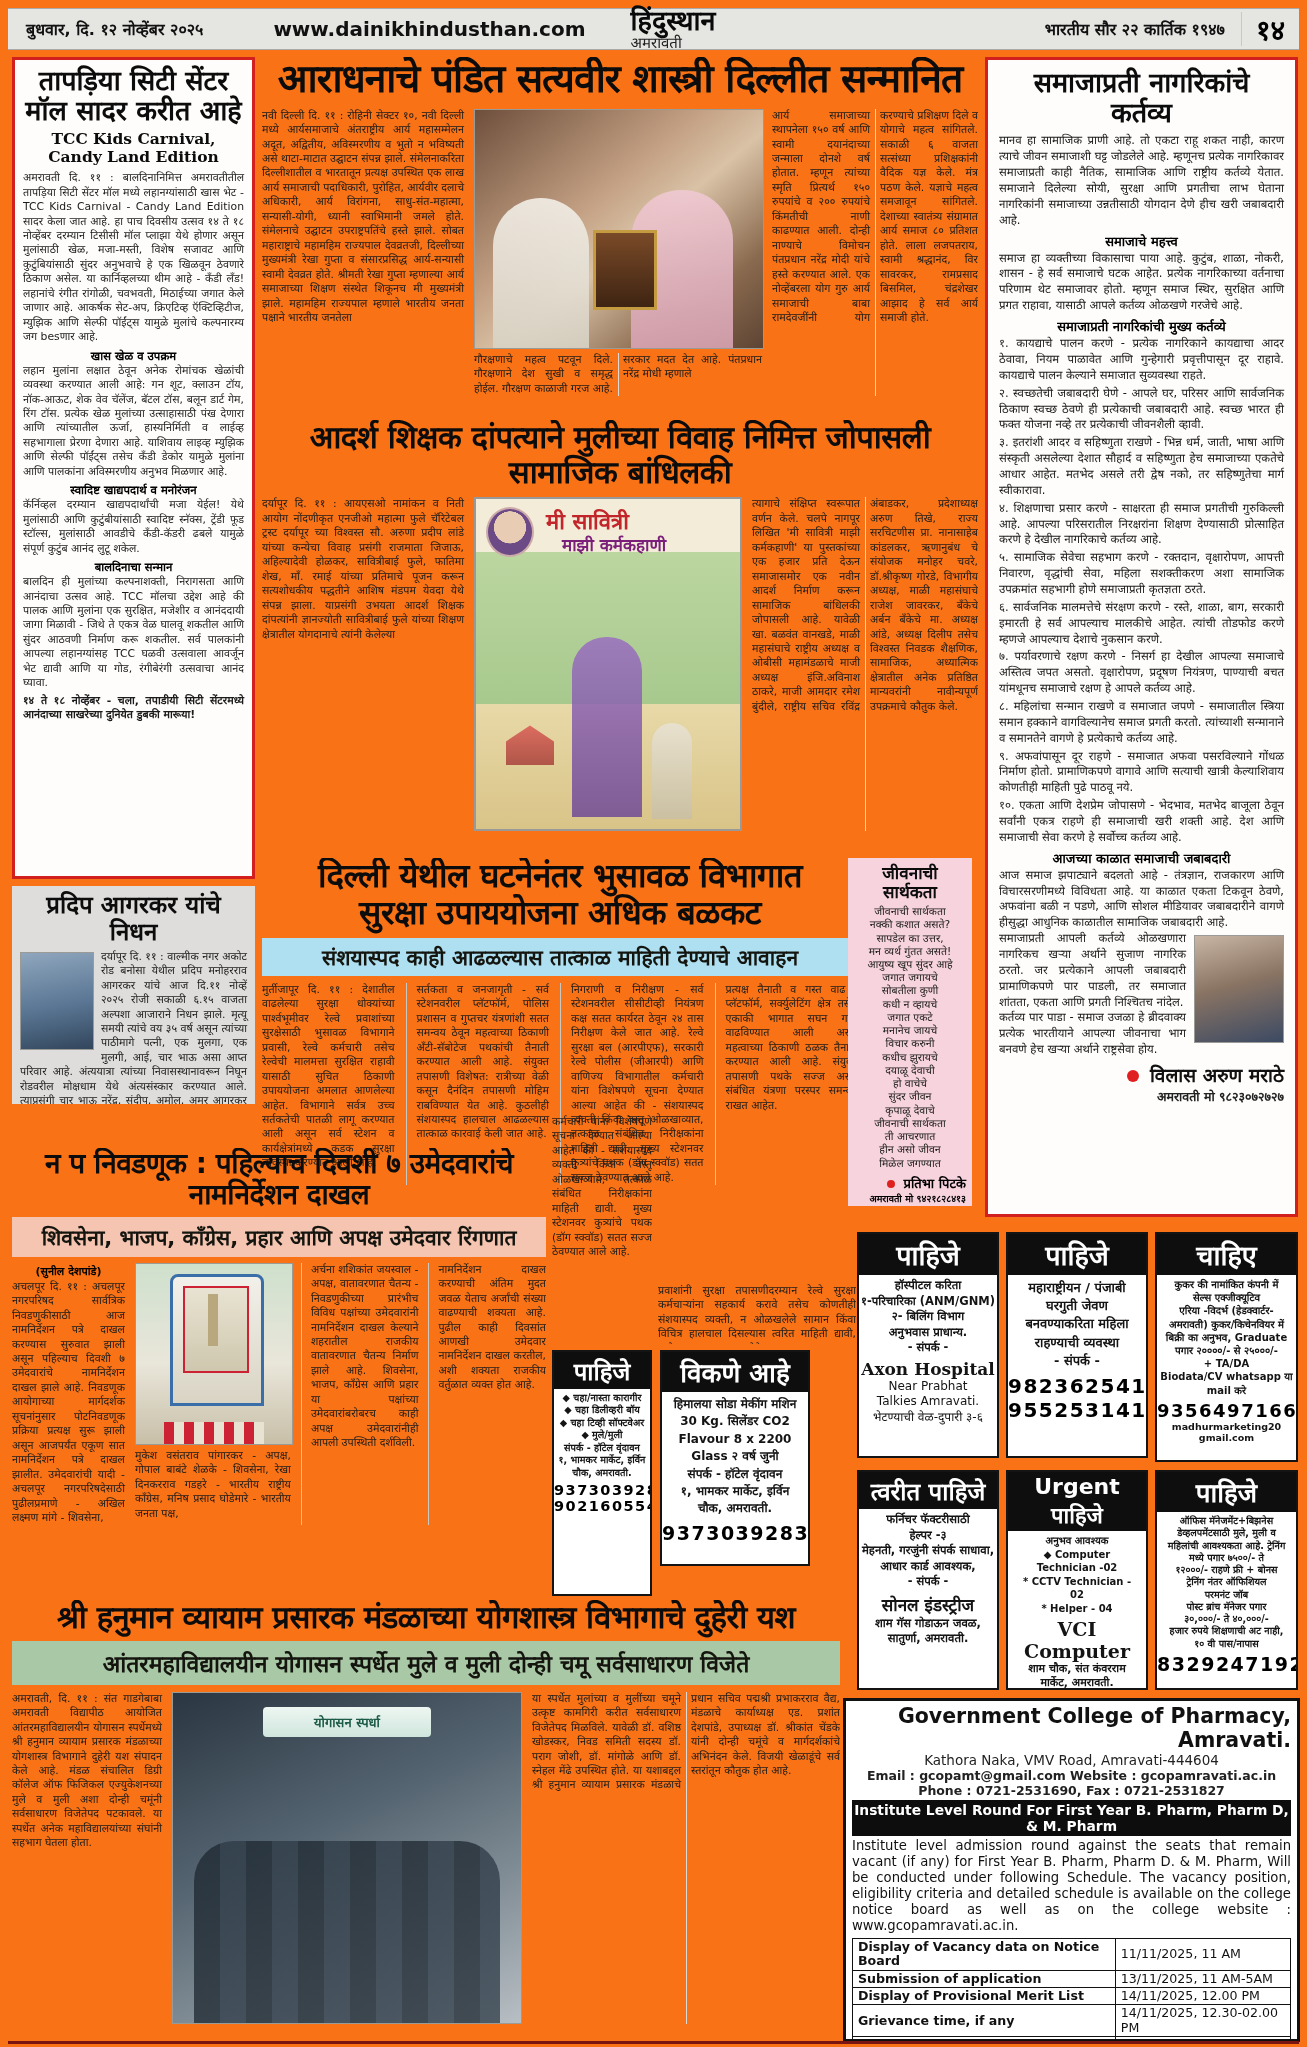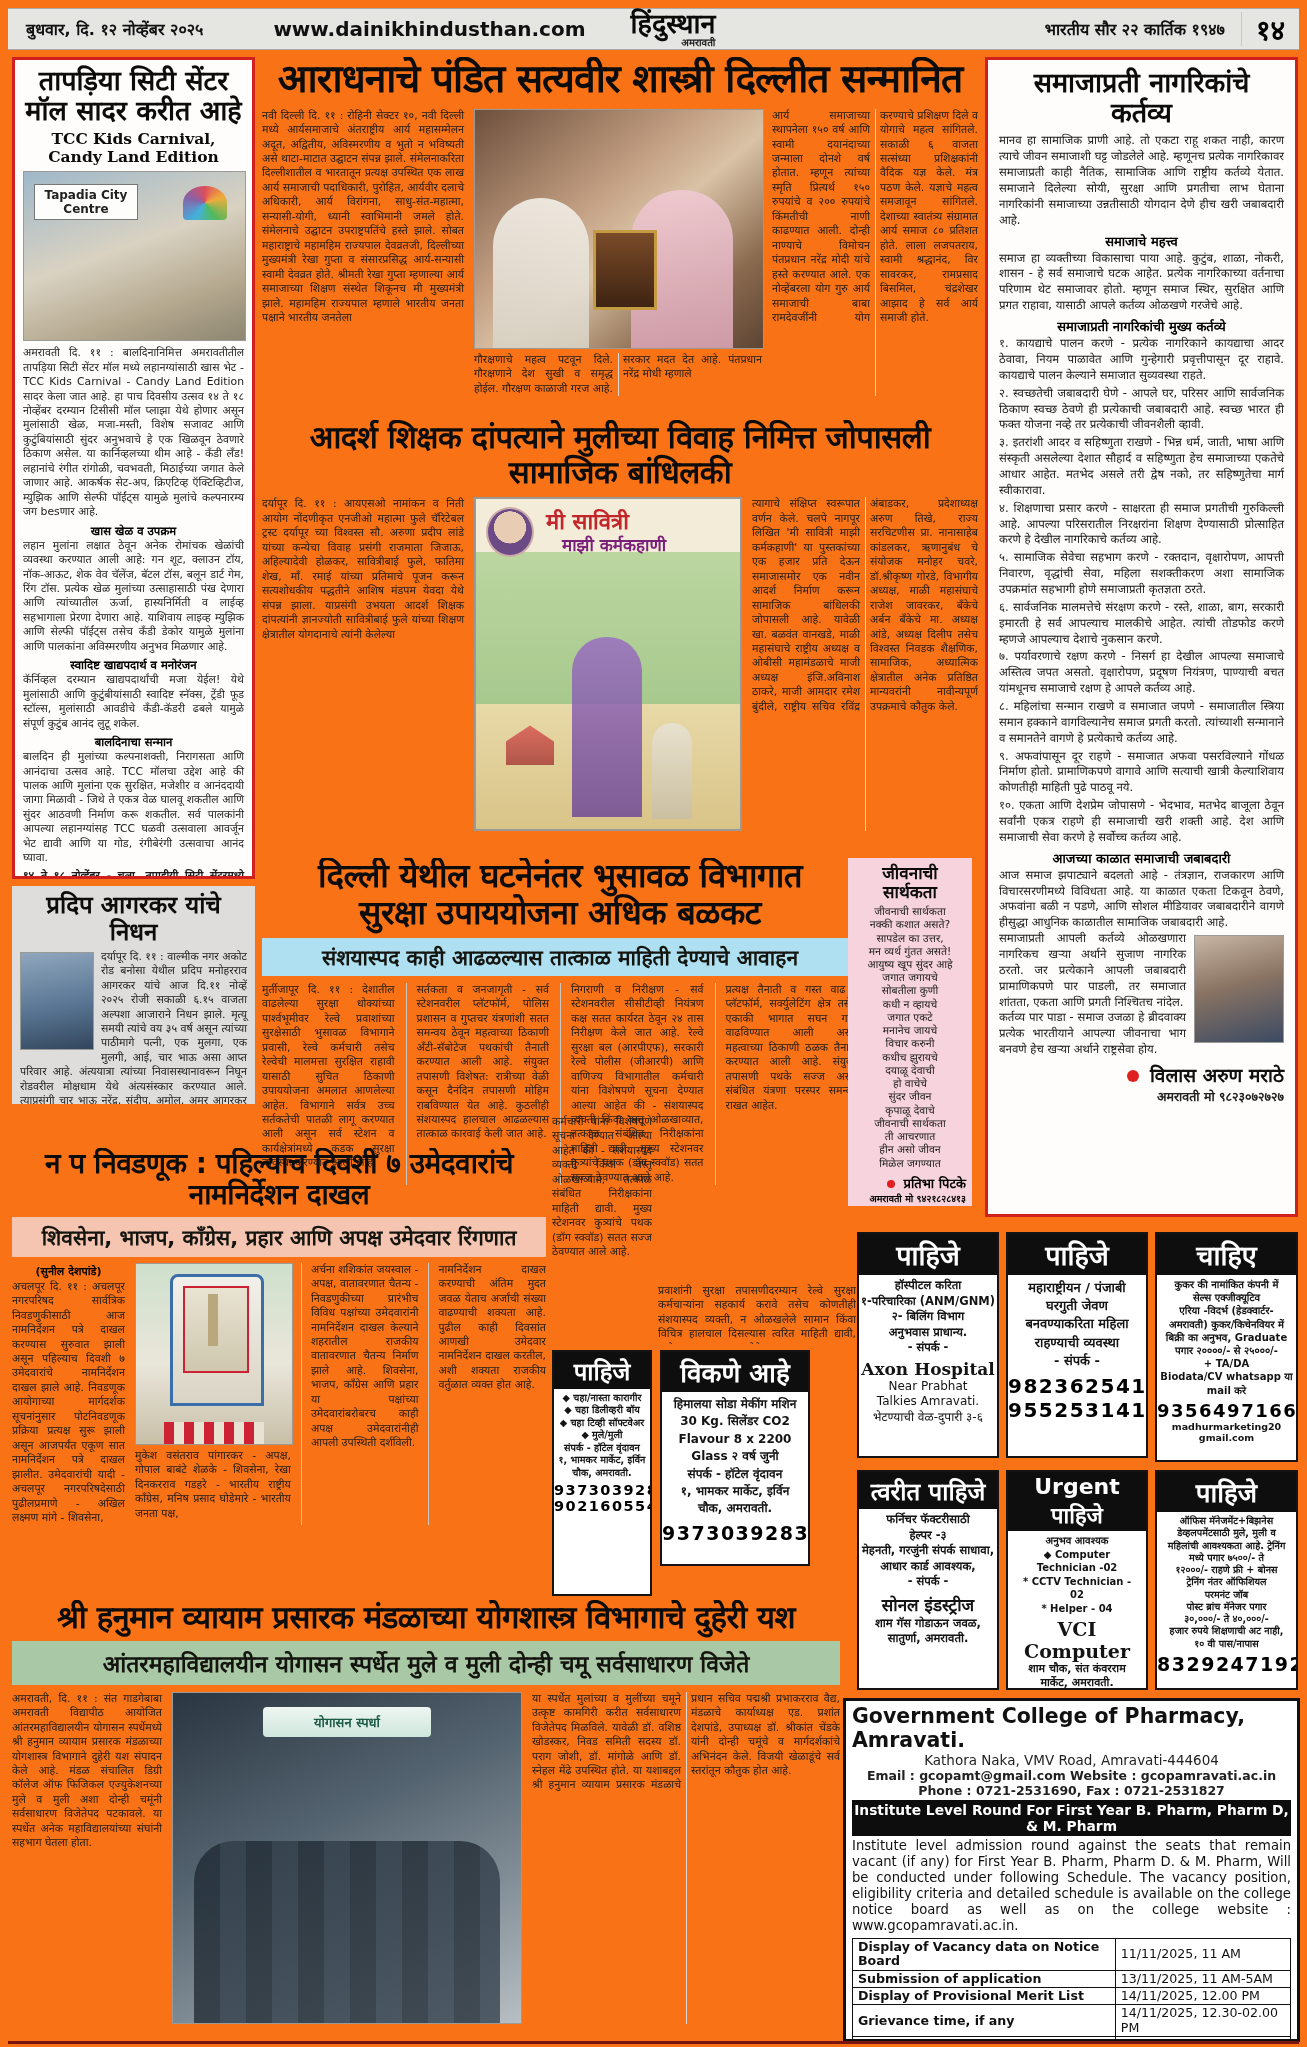--- a/index.html
+++ b/index.html
@@ -28,35 +28,31 @@
 </head>
 <body>
 
 <div id="page">
 
   <div class="abs" style="left:8px;top:8px;width:1291px;height:42px;background:#e5e5e2;border-top:1px solid #aaa;border-bottom:1px solid #aaa;display:flex;align-items:center;">
     <div class="mast-item" style="font-weight:bold;font-size:16px;margin-left:18px;color:#111;">बुधवार, दि. १२ नोव्हेंबर २०२५</div>
     <div class="mast-item" style="font-weight:bold;font-size:20px;margin-left:70px;color:#111;">www.dainikhindusthan.com</div>
     <div style="margin-left:45px;text-align:center;">
       <div style="font-weight:bold;font-size:27px;line-height:1;color:#090909;text-align:center;">हिंदुस्थान</div>
-      <div style="font-size:10px;text-align:right;color:#222;margin-top:-2px;font-weight:bold;">अमरावती</div>
+      <div style="font-size:15px;text-align:left;color:#222;margin-top:-2px;">अमरावती</div>
     </div>
     <div class="mast-item" style="font-weight:bold;font-size:16px;margin-left:auto;color:#111;">भारतीय सौर २२ कार्तिक १९४७</div>
     <div class="vline" style="height:34px;margin:0 14px 0 16px;"></div>
     <div class="mast-item" style="font-weight:bold;font-size:28px;margin-right:14px;color:#000;">१४</div>
   </div>
 
   <div class="abs redbox" style="left:12px;top:57px;width:243px;height:822px;padding:6px 8px;">
     <div class="hl" style="font-size:27px;">तापड़िया सिटी सेंटर</div>
     <div class="hl" style="font-size:27px;">मॉल सादर करीत आहे</div>
     <div class="hl" style="font-size:15.5px;font-family:'DejaVu Serif',serif;margin:4px 0 6px;">TCC Kids Carnival, Candy Land Edition</div>
-    <div class="photo" style="width:100%;height:168px;background:linear-gradient(160deg,#9fb8c9 0%,#d9d2c2 45%,#b4a88e 75%,#8d8672 100%);">
-      <div style="position:absolute;left:10px;top:12px;background:#fdfdfb;border:1px solid #777;padding:3px 8px;font-size:12px;font-weight:bold;text-align:center;color:#222;width:86px;">Tapadia City Centre</div>
-      <div style="position:absolute;right:18px;top:14px;width:44px;height:34px;border-radius:50% 50% 4px 4px;background:conic-gradient(#e2374b,#f5a623,#39b54a,#29abe2,#7d4fa0,#e2374b);opacity:.85;"></div>
-    </div>
     <div class="jtxt" style="margin-top:5px;">अमरावती दि. ११ : बालदिनानिमित्त अमरावतीतील तापड़िया सिटी सेंटर मॉल मध्ये लहानग्यांसाठी खास भेट - TCC Kids Carnival - Candy Land Edition सादर केला जात आहे. हा पाच दिवसीय उत्सव १४ ते १८ नोव्हेंबर दरम्यान टिसीसी मॉल प्लाझा येथे होणार असून मुलांसाठी खेळ, मजा-मस्ती, विशेष सजावट आणि कुटुंबियांसाठी सुंदर अनुभवाचे हे एक खिळवून ठेवणारे ठिकाण असेल. या कार्निव्हलच्या थीम आहे - कँडी लँड! लहानांचे रंगीत रांगोळी, चवभवती, मिठाईच्या जगात केले जाणार आहे. आकर्षक सेट-अप, क्रिएटिव्ह ऍक्टिव्हिटीज, म्युझिक आणि सेल्फी पॉईंट्स यामुळे मुलांचे कल्पनारम्य जग besणार आहे.</div>
     <div class="secttl">खास खेळ व उपक्रम</div>
     <div class="jtxt">लहान मुलांना लक्षात ठेवून अनेक रोमांचक खेळांची व्यवस्था करण्यात आली आहे: गन शूट, क्लाउन टॉय, नॉक-आऊट, शेक वेव चॅलेंज, बॅटल टॉस, बलून डार्ट गेम, रिंग टॉस. प्रत्येक खेळ मुलांच्या उत्साहासाठी पंख देणारा आणि त्यांच्यातील ऊर्जा, हास्यनिर्मिती व लाईव्ह सहभागाला प्रेरणा देणारा आहे. याशिवाय लाइव्ह म्युझिक आणि सेल्फी पॉईंट्स तसेच कँडी डेकोर यामुळे मुलांना आणि पालकांना अविस्मरणीय अनुभव मिळणार आहे.</div>
     <div class="secttl">स्वादिष्ट खाद्यपदार्थ व मनोरंजन</div>
     <div class="jtxt">कॅर्निव्हल दरम्यान खाद्यपदार्थांची मजा येईल! येथे मुलांसाठी आणि कुटुंबीयांसाठी स्वादिष्ट स्नॅक्स, ट्रेंडी फूड स्टॉल्स, मुलांसाठी आवडीचे कँडी-कॅडरी ढबले यामुळे संपूर्ण कुटुंब आनंद लुटू शकेल.</div>
     <div class="secttl">बालदिनाचा सन्मान</div>
     <div class="jtxt">बालदिन ही मुलांच्या कल्पनाशक्ती, निरागसता आणि आनंदाचा उत्सव आहे. TCC मॉलचा उद्देश आहे की पालक आणि मुलांना एक सुरक्षित, मजेशीर व आनंददायी जागा मिळावी - जिथे ते एकत्र वेळ घालवू शकतील आणि सुंदर आठवणी निर्माण करू शकतील. सर्व पालकांनी आपल्या लहानग्यांसह TCC घळवी उत्सवाला आवर्जून भेट द्यावी आणि या गोड, रंगीबेरंगी उत्सवाचा आनंद घ्यावा.</div>
     <div class="jtxt" style="font-weight:bold;margin-top:3px;">१४ ते १८ नोव्हेंबर - चला, तपाडीयी सिटी सेंटरमध्ये आनंदाच्या साखरेच्या दुनियेत डुबकी मारूया!</div>
   </div>
 
@@ -304,21 +300,21 @@
       <div class="jtxt" style="width:150px;">अमरावती, दि. ११ : संत गाडगेबाबा अमरावती विद्यापीठ आयोजित आंतरमहाविद्यालयीन योगासन स्पर्धेमध्ये श्री हनुमान व्यायाम प्रसारक मंडळाच्या योगशास्त्र विभागाने दुहेरी यश संपादन केले आहे. मंडळ संचालित डिग्री कॉलेज ऑफ फिजिकल एज्युकेशनच्या मुले व मुली अशा दोन्ही चमूंनी सर्वसाधारण विजेतेपद पटकावले. या स्पर्धेत अनेक महाविद्यालयांच्या संघांनी सहभाग घेतला होता.</div>
       <div class="photo" style="width:348px;height:330px;background:linear-gradient(155deg,#2a3642 0%,#53636f 40%,#8b969e 75%,#b8bfc4 100%);">
         <div style="position:absolute;left:26%;top:14px;width:48%;padding:6px 0;background:linear-gradient(#eef6f2,#cfe6dd);text-align:center;font-weight:bold;font-size:13px;color:#1c5c46;border-radius:4px;">योगासन स्पर्धा</div>
         <div style="position:absolute;left:6%;bottom:0;width:88%;height:55%;background:repeating-linear-gradient(90deg,#1d2730 0 26px,#2d3a46 26px 52px);border-radius:40px 40px 0 0;opacity:.75;"></div>
       </div>
       <div class="jtxt cols2" style="flex:1;">या स्पर्धेत मुलांच्या व मुलींच्या चमूने उत्कृष्ट कामगिरी करीत सर्वसाधारण विजेतेपद मिळविले. यावेळी डॉ. वशिष्ठ खोडस्कर, निवड समिती सदस्य डॉ. पराग जोशी, डॉ. मांगोळे आणि डॉ. स्नेहल मेंढे उपस्थित होते. या यशाबद्दल श्री हनुमान व्यायाम प्रसारक मंडळाचे प्रधान सचिव पद्मश्री प्रभाकरराव वैद्य, मंडळाचे कार्याध्यक्ष एड. प्रशांत देशपांडे, उपाध्यक्ष डॉ. श्रीकांत चेंडके यांनी दोन्ही चमूंचे व मार्गदर्शकांचे अभिनंदन केले. विजयी खेळाडूंचे सर्व स्तरांतून कौतुक होत आहे.</div>
     </div>
   </div>
 
   <div class="abs" style="left:843px;top:1698px;width:457px;height:344px;border:3px solid #111;background:#fff;padding:3px 6px;overflow:hidden;">
-    <div style="text-align:left;font-weight:bold;font-size:20.5px;color:#111;">Government College of Pharmacy, Amravati.</div>
+    <div style="text-align:right;font-weight:bold;font-size:20.5px;color:#111;">Government College of Pharmacy, Amravati.</div>
     <div style="text-align:center;font-size:13.5px;color:#222;">Kathora Naka, VMV Road, Amravati-444604</div>
     <div style="text-align:center;font-size:12.5px;font-weight:bold;color:#222;">Email : gcopamt@gmail.com   Website : gcopamravati.ac.in</div>
     <div style="text-align:center;font-size:12.5px;font-weight:bold;color:#222;">Phone : 0721-2531690,  Fax : 0721-2531827</div>
     <div style="background:#0d0d0d;color:#fff;font-weight:bold;font-size:13.8px;text-align:center;padding:2px 0;margin:2px 0;">Institute Level Round For First Year B. Pharm, Pharm D, &amp; M. Pharm</div>
     <div style="font-size:13.2px;line-height:1.22;text-align:justify;color:#111;margin-bottom:3px;">Institute level admission round against the seats that remain vacant (if any) for First Year B. Pharm, Pharm D. &amp; M. Pharm, Will be conducted under following Schedule. The vacancy position, eligibility criteria and detailed schedule is available on the college notice board as well as on the college website : www.gcopamravati.ac.in.</div>
     <table class="sched">
       <tbody>
         <tr>
             <td class="lab">Display of Vacancy data on Notice Board</td>
             <td>11/11/2025, 11 AM</td>

